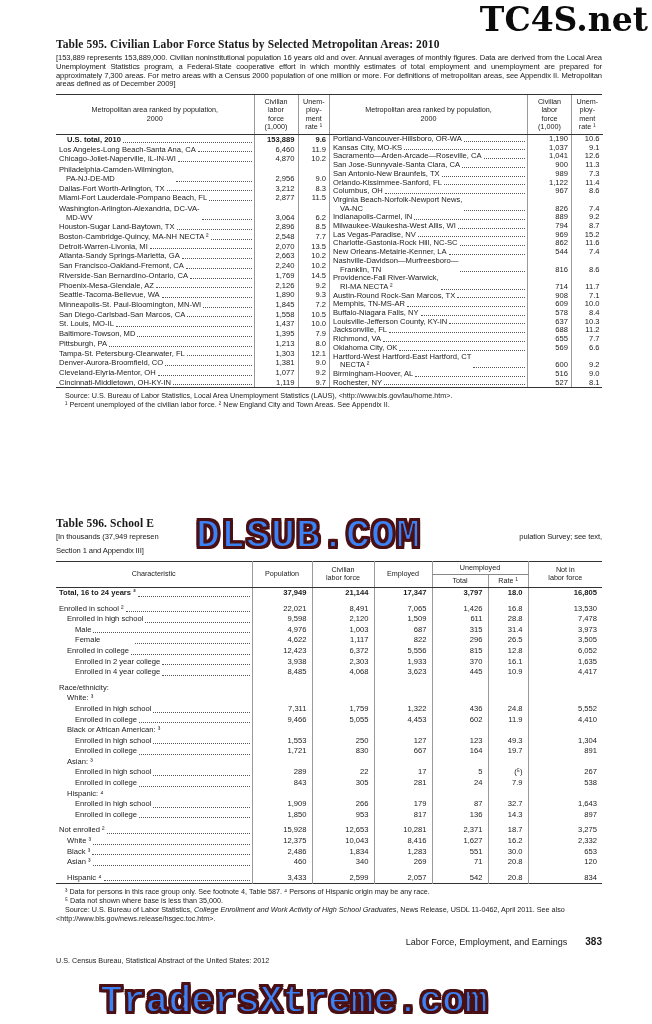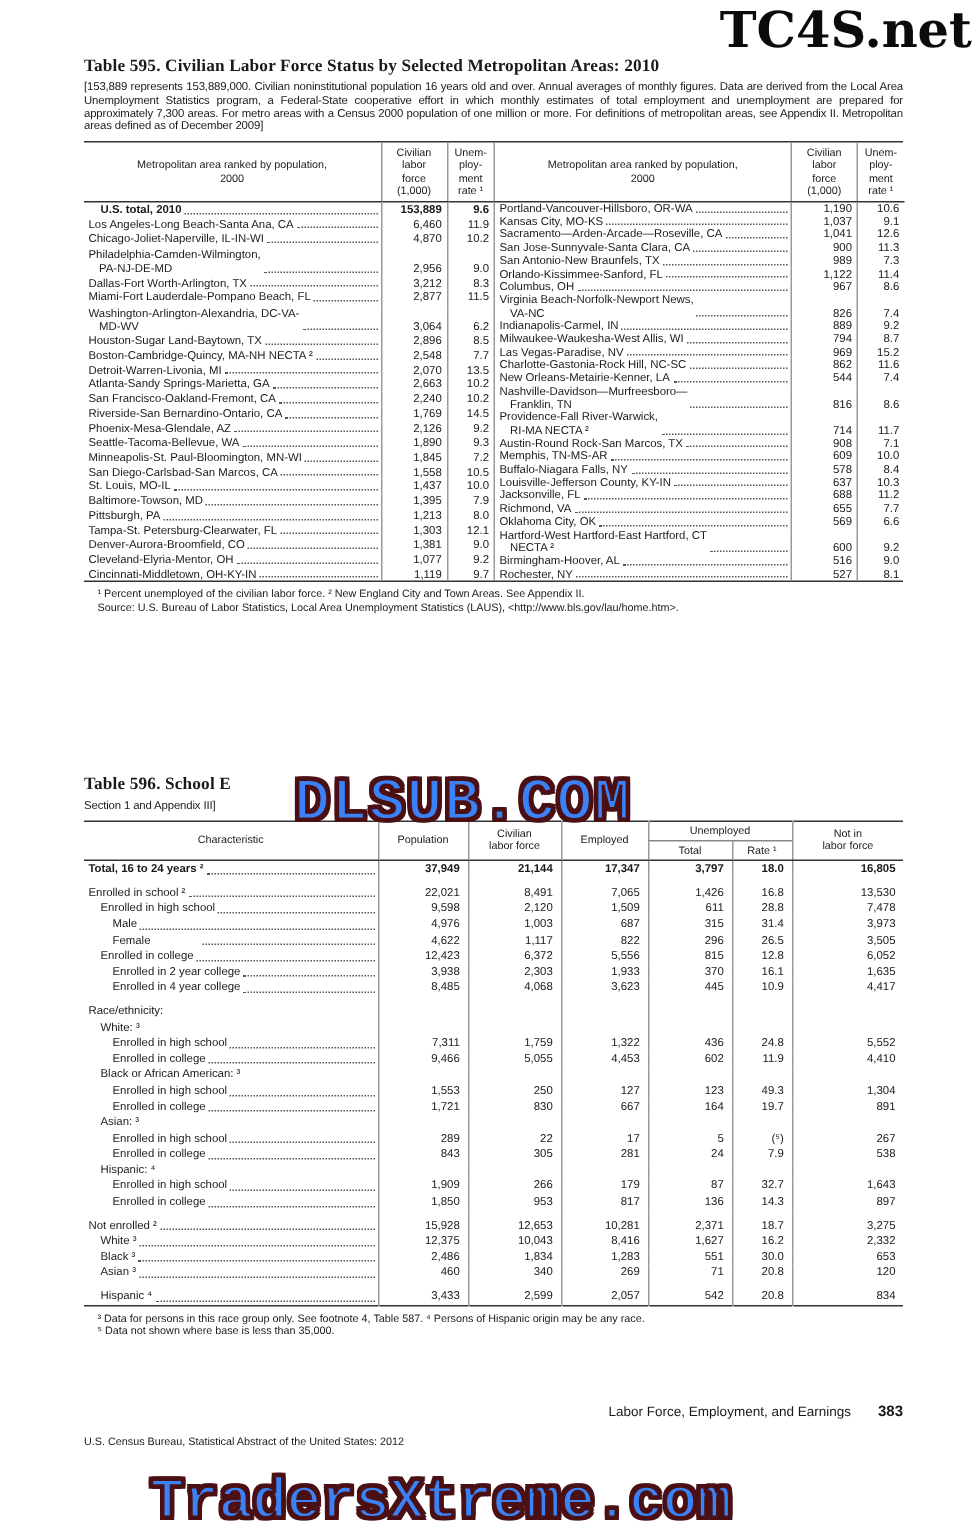--- a/index.html
+++ b/index.html
@@ -613,27 +613,32 @@
                 </div>
               </td>
               <td class="vc c0">527</td>
               <td class="vc c1">8.1</td>
             </tr>
           </tbody>
       </table>
     </div>
 
     <div class="fn">
+      <div>Source: U.S. Bureau of Labor Statistics, Local Area Unemployment Statistics (LAUS), &lt;http://www.bls.gov/lau/home.htm&gt;.</div>
       <div>¹ Percent unemployed of the civilian labor force. ² New England City and Town Areas. See Appendix II.</div>
-      <div>Source: U.S. Bureau of Labor Statistics, Local Area Unemployment Statistics (LAUS), &lt;http://www.bls.gov/lau/home.htm&gt;.</div>
     </div>
   </section>
 
   <section class="sec596">
     <h1 class="ttl">Table 596. School E</h1>
+    <p class="note nl1">
+      <span>[In thousands (37,949 represen</span>
+      <span class="gapfill"></span>
+      <span>pulation Survey; see text,</span>
+    </p>
     <p class="note">Section 1 and Appendix III]</p>
 
     <table class="t596">
       <colgroup>
         <col style="width:196px">
           <col style="width:60px">
           <col style="width:62px">
         <col style="width:58px">
           <col style="width:56px">
           <col style="width:40px">
@@ -1014,20 +1019,21 @@
             <td class="vc c3">542</td>
             <td class="vc c4">20.8</td>
             <td class="vc c5">834</td>
           </tr>
         </tbody>
     </table>
 
     <div class="fn">
       <div>³ Data for persons in this race group only. See footnote 4, Table 587. ⁴ Persons of Hispanic origin may be any race.</div>
       <div>⁵ Data not shown where base is less than 35,000.</div>
+      <div><span>Source: U.S. Bureau of Labor Statistics, </span><span class="it">College Enrollment and Work Activity of High School Graduates</span><span>, News Release, USDL 11-0462, April 2011. See also &lt;http://www.bls.gov/news.release/hsgec.toc.htm&gt;.</span></div>
     </div>
   </section>
 </div>
 
 <div class="chap">
   <span>Labor Force, Employment, and Earnings</span><span class="pg">383</span>
 </div>
 <div class="cens">U.S. Census Bureau, Statistical Abstract of the United States: 2012</div>
 
 <div class="wm wm-top">TC4S.net</div>

